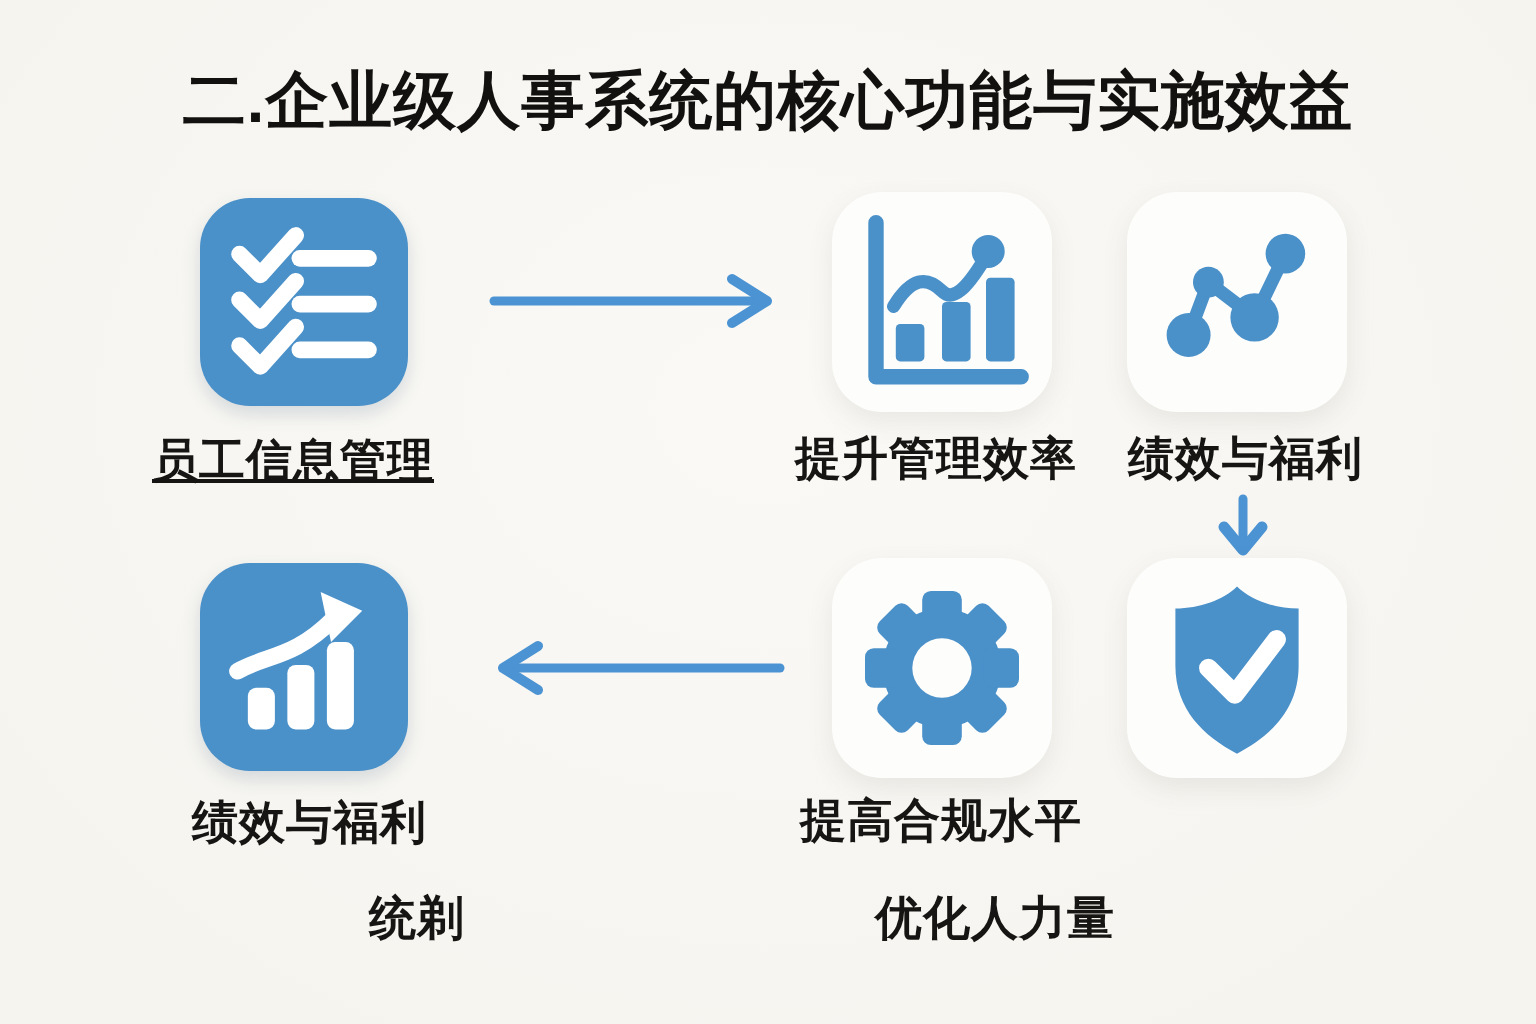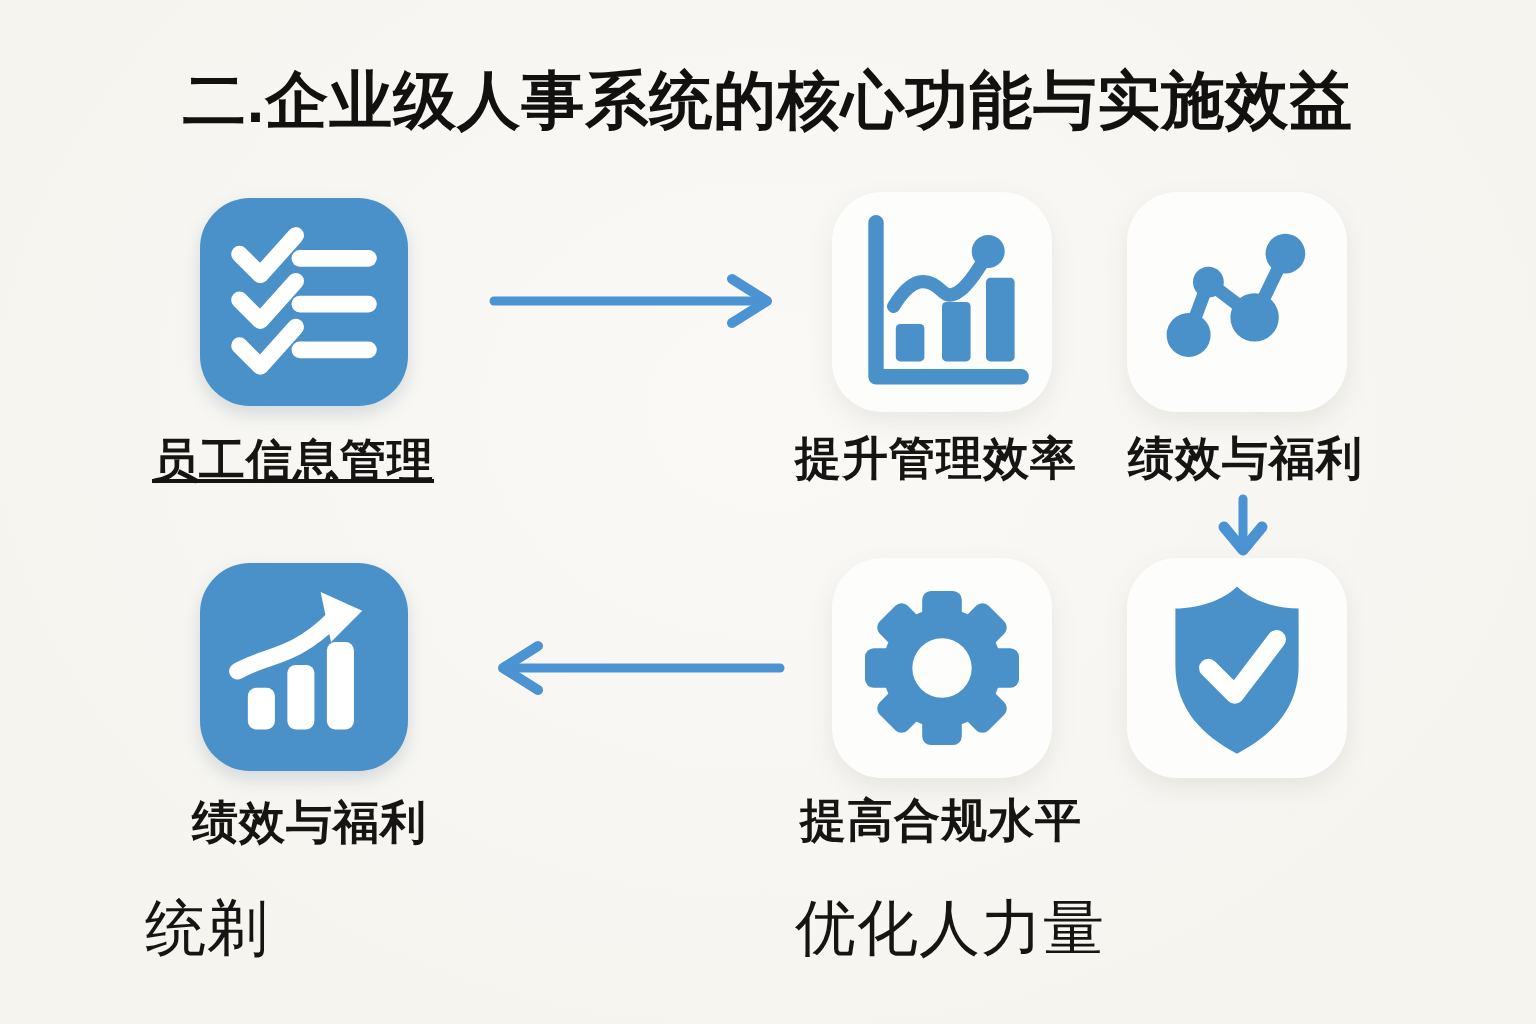--- a/index.html
+++ b/index.html
@@ -46,23 +46,23 @@
     position: absolute;
     font-size: 46px;
     font-weight: 800;
     color: #171513;
     white-space: nowrap;
     letter-spacing: 1px;
   }
   .footnote {
     position: absolute;
     width: 320px;
-    text-align: left;
-    font-size: 61px;
-    font-weight: 400;
+    text-align: right;
+    font-size: 47px;
+    font-weight: 700;
     color: #171513;
     line-height: 1.38;
     letter-spacing: 1px;
   }
   .arrow { position: absolute; }
 </style>
 </head>
 <body>
 
 <div id="stage">

